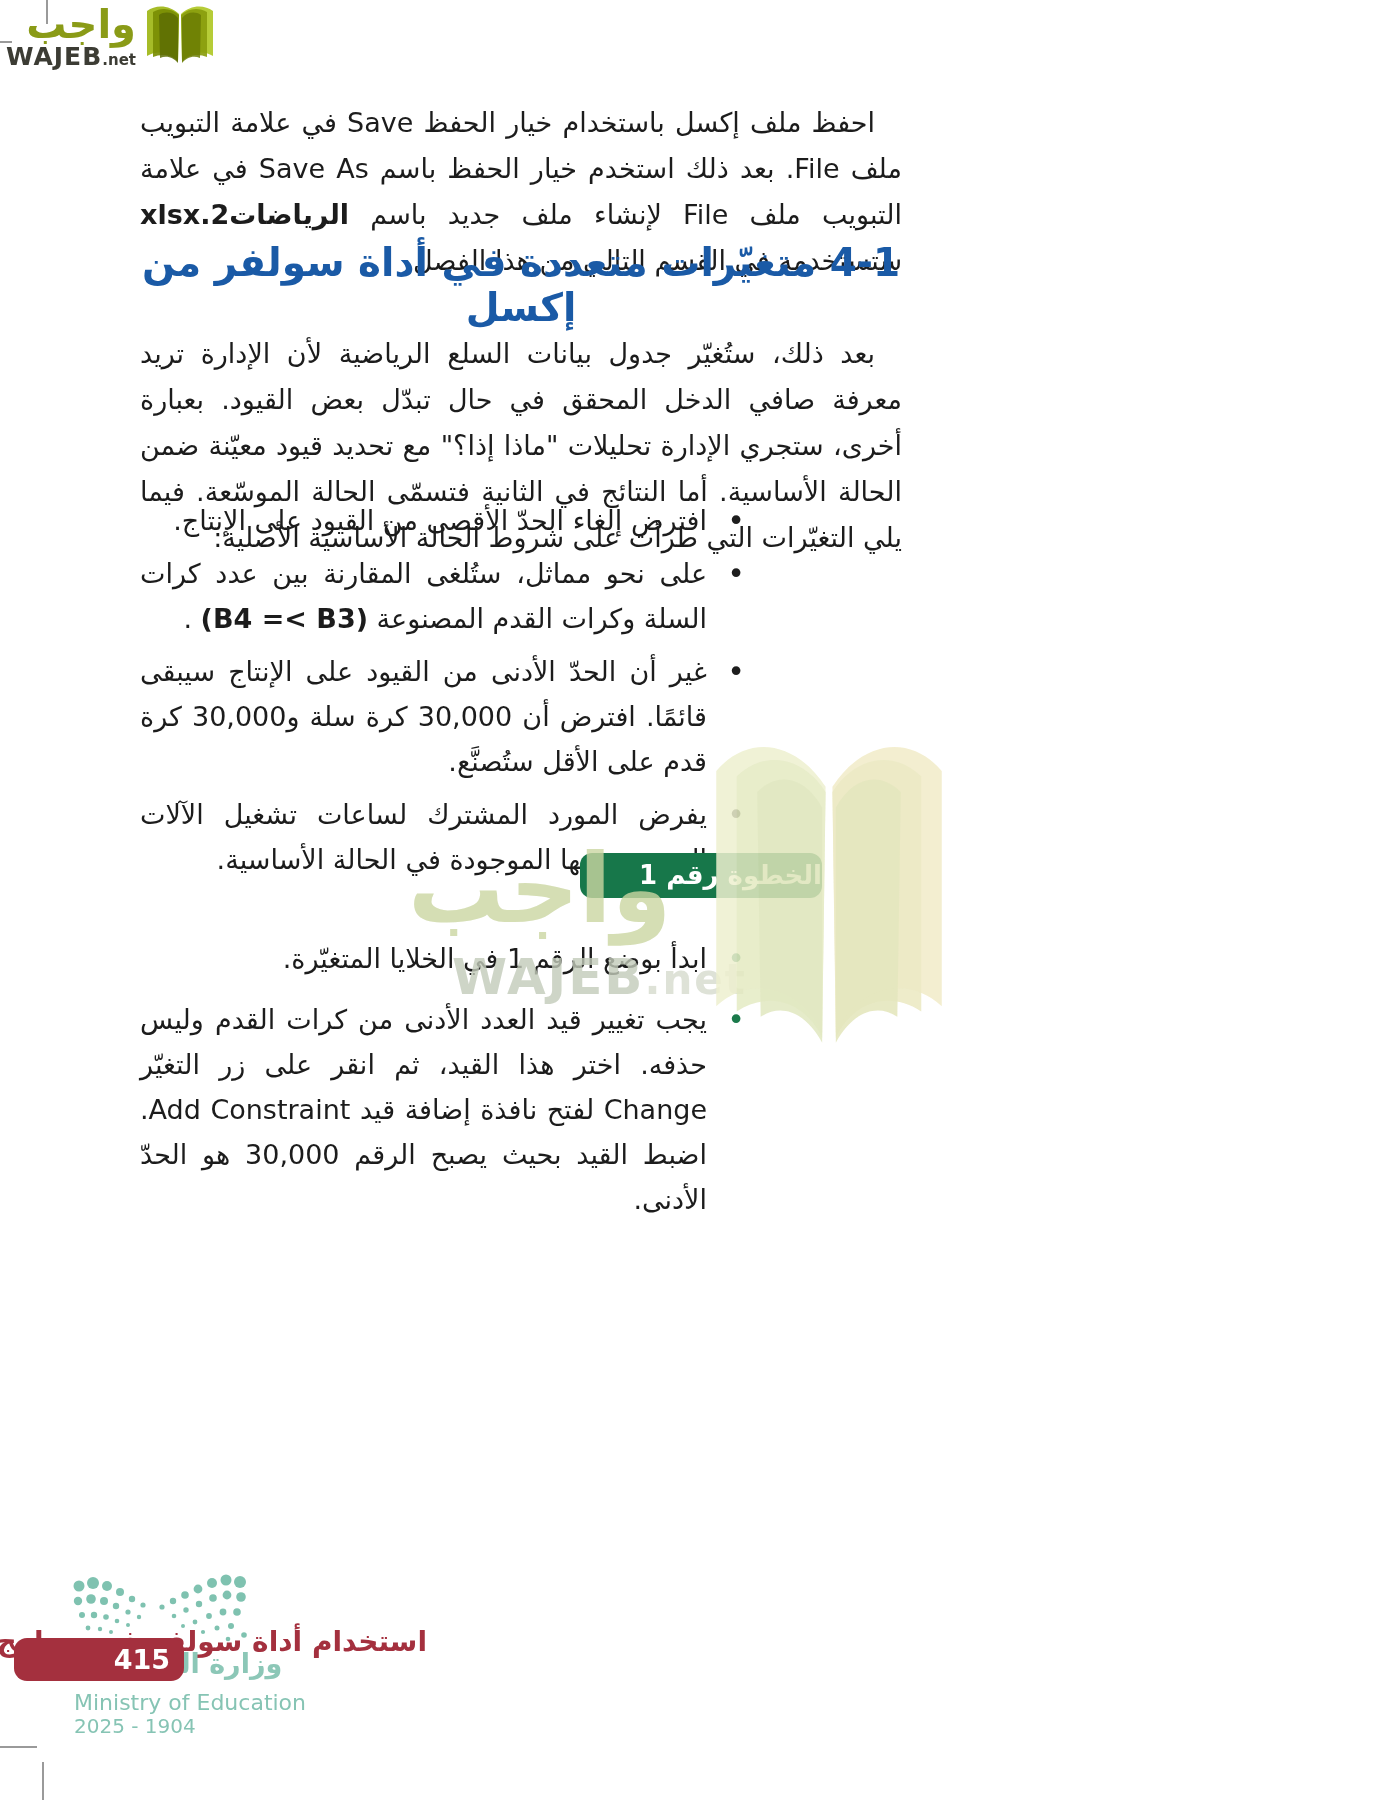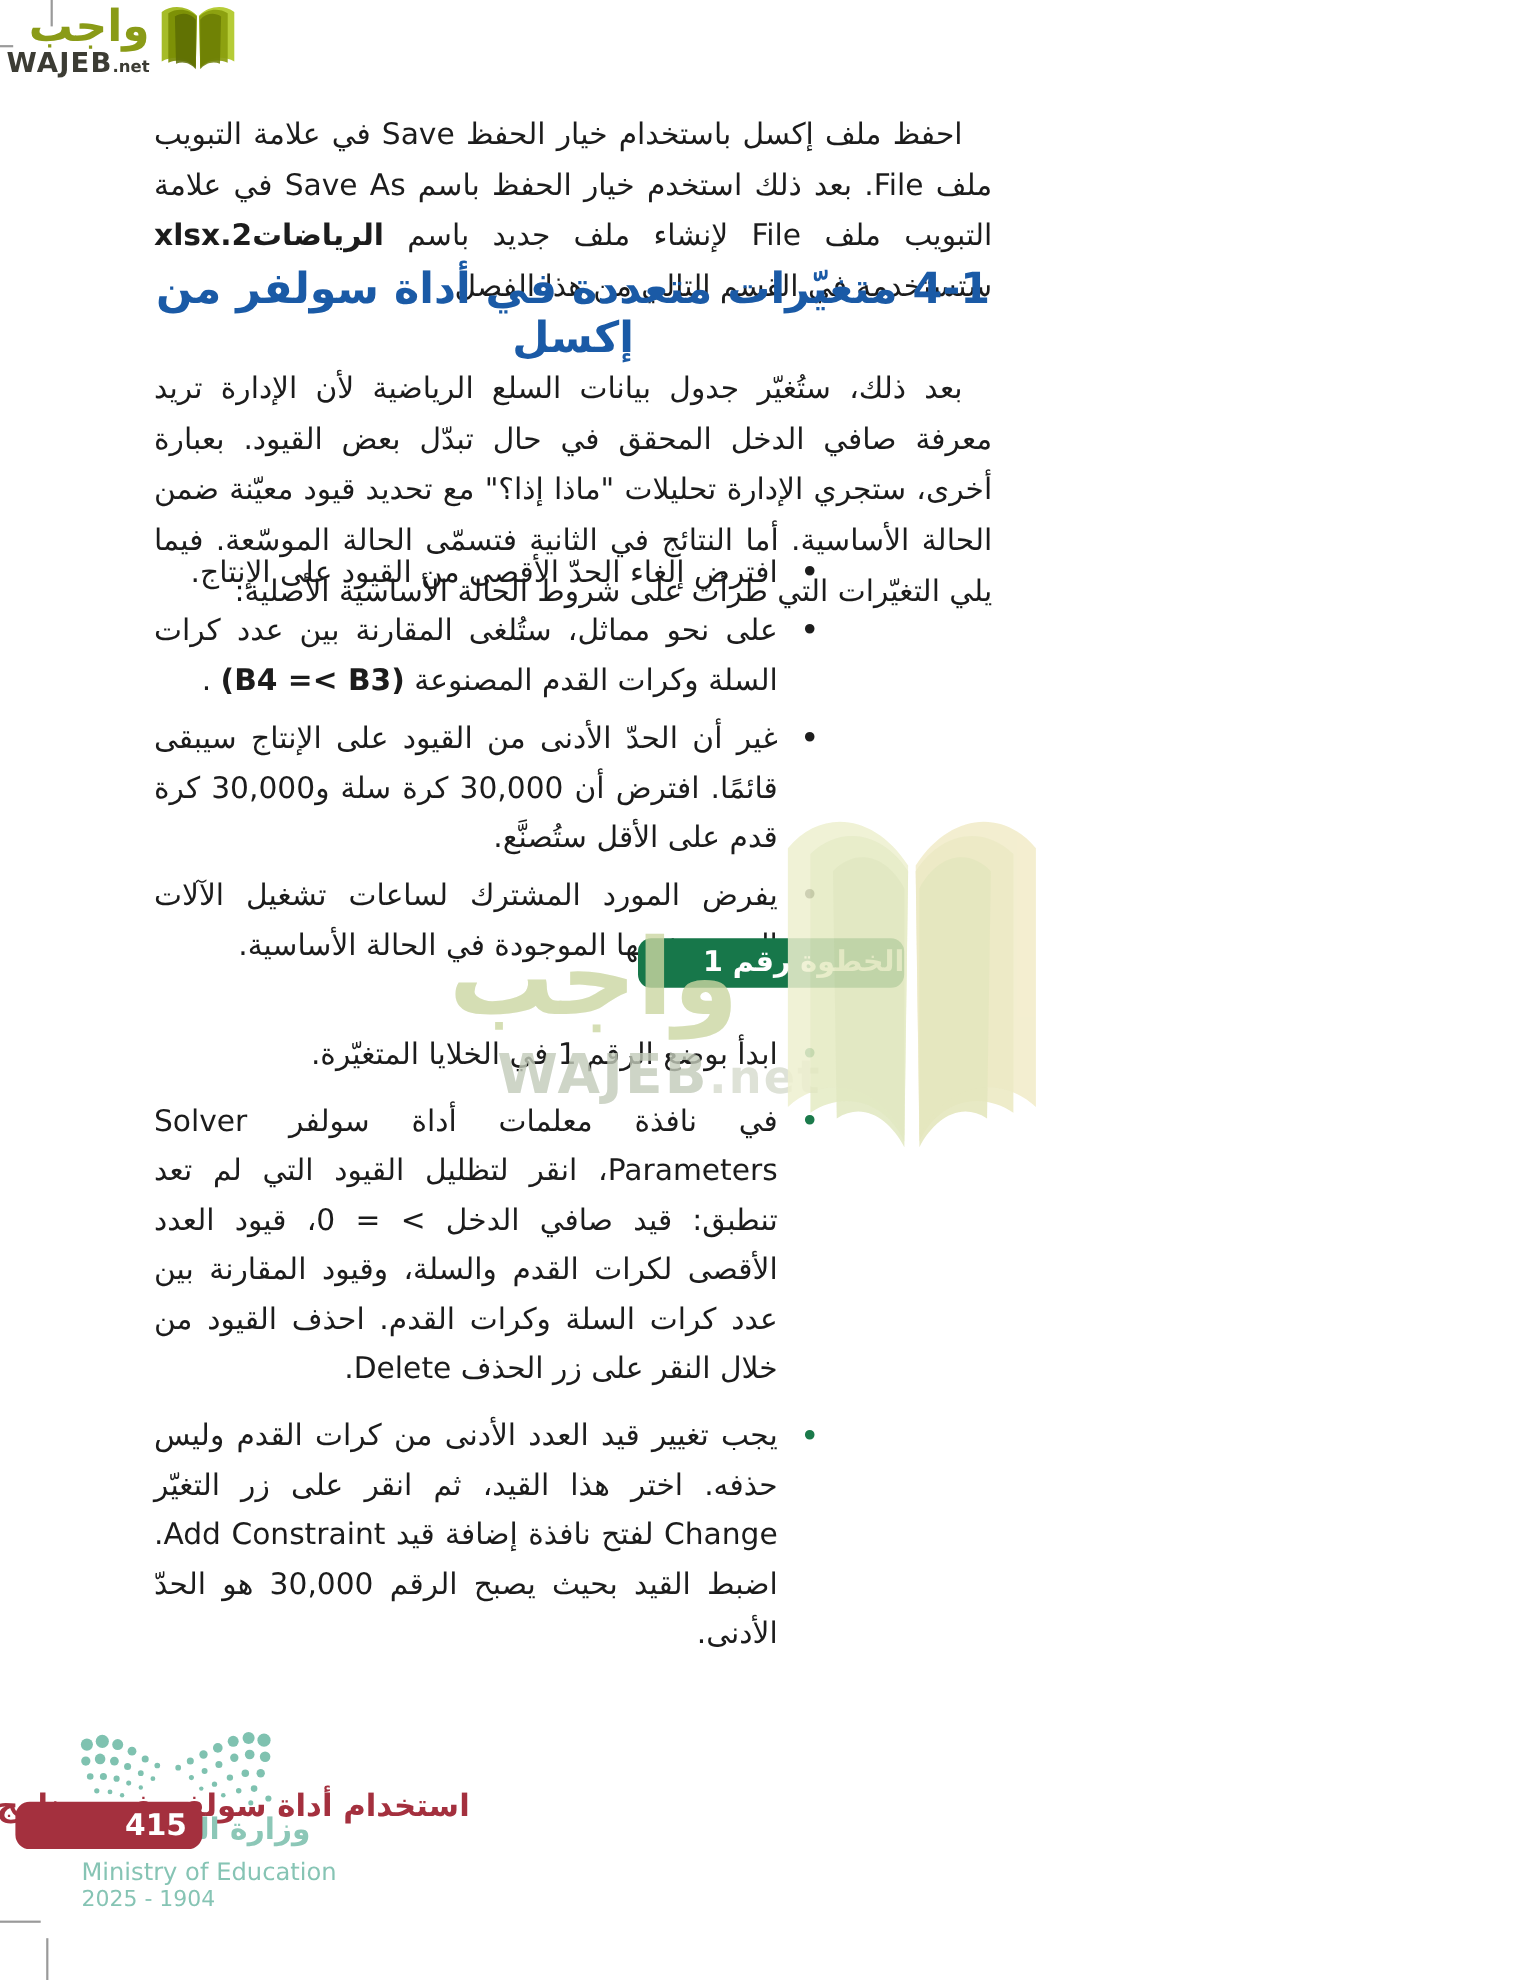--- a/index.html
+++ b/index.html
@@ -87,21 +87,20 @@
     <li><span>افترض إلغاء الحدّ الأقصى من القيود على الإنتاج.</span></li>
     <li><span>على نحو مماثل، ستُلغى المقارنة بين عدد كرات السلة وكرات القدم المصنوعة </span><span class="b">⁦(B4 =&lt; B3)⁩</span><span> .</span></li>
     <li>غير أن الحدّ الأدنى من القيود على الإنتاج سيبقى قائمًا. افترض أن 30,000 كرة سلة و30,000 كرة قدم على الأقل ستُصنَّع.</li>
     <li>يفرض المورد المشترك لساعات تشغيل الآلات الحدود نفسها الموجودة في الحالة الأساسية.</li>
   </ul>
 
   <div class="badge">الخطوة رقم 1</div>
 
   <ul class="blist green ul2">
     <li>ابدأ بوضع الرقم 1 في الخلايا المتغيّرة.</li>
-    <li>في نافذة معلمات أداة سولفر Solver Parameters، انقر لتظليل القيود التي لم تعد تنطبق: قيد صافي الدخل &gt; = 0، قيود العدد الأقصى لكرات القدم والسلة، وقيود المقارنة بين عدد كرات السلة وكرات القدم. احذف القيود من خلال النقر على زر الحذف Delete.</li>
     <li>يجب تغيير قيد العدد الأدنى من كرات القدم وليس حذفه. اختر هذا القيد، ثم انقر على زر التغيّر Change لفتح نافذة إضافة قيد Add Constraint. اضبط القيد بحيث يصبح الرقم 30,000 هو الحدّ الأدنى.</li>
   </ul>
 
   <div class="watermark">
     <div class="wm-ar">واجب</div>
     <div class="wm-en"><span>WAJEB</span><span class="wm-net">.net</span></div>
     <svg class="wm-book" viewBox="0 0 72 66" preserveAspectRatio="none">
       <path d="M35 12 C26 3 12 2 3 9 L3 54 C13 48 27 50 34 59 Z" fill="#eef0cf"></path>
       <path d="M35 13 C28 6 17 5 9 10 L9 55 C18 51 29 53 34 60 Z" fill="#e3e9c0" opacity=".95"></path>
       <path d="M34 16 C29 10 21 9 15 13 L16 56 C23 53 30 56 34 61 Z" fill="#dde4b8" opacity=".9"></path>

